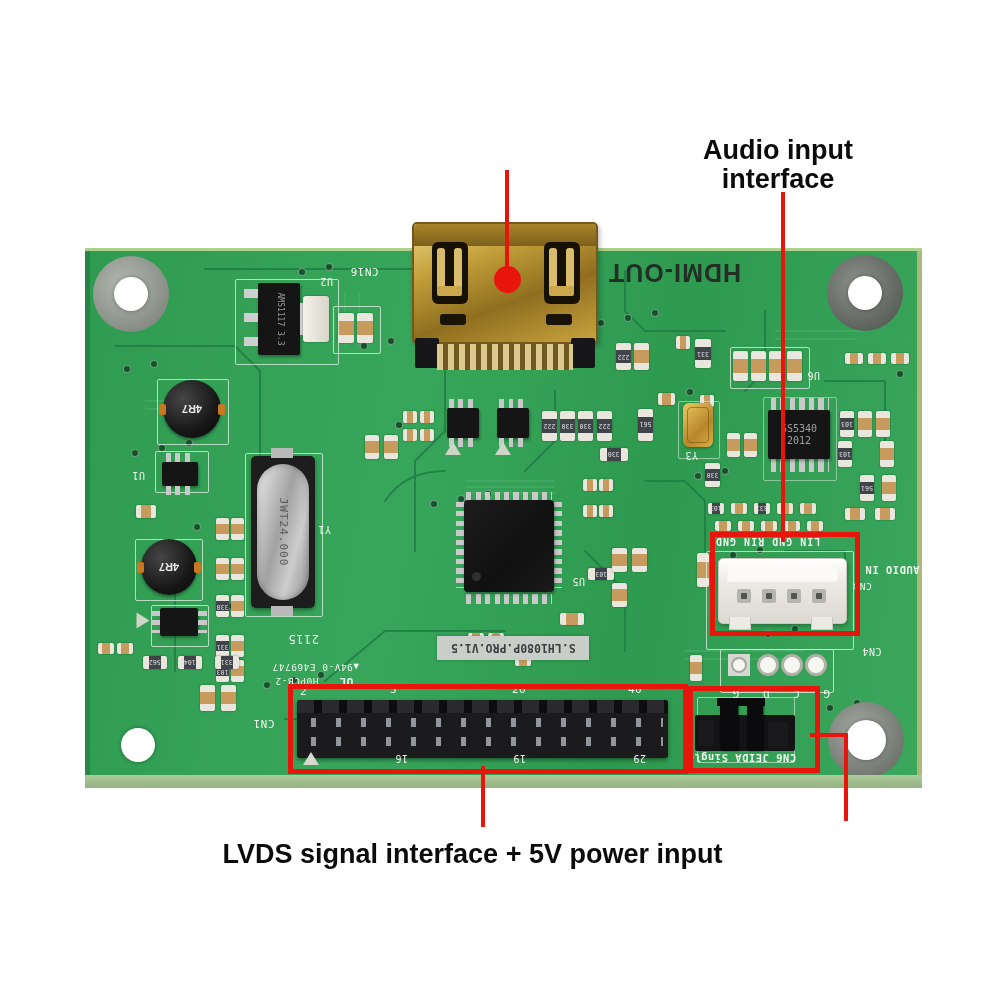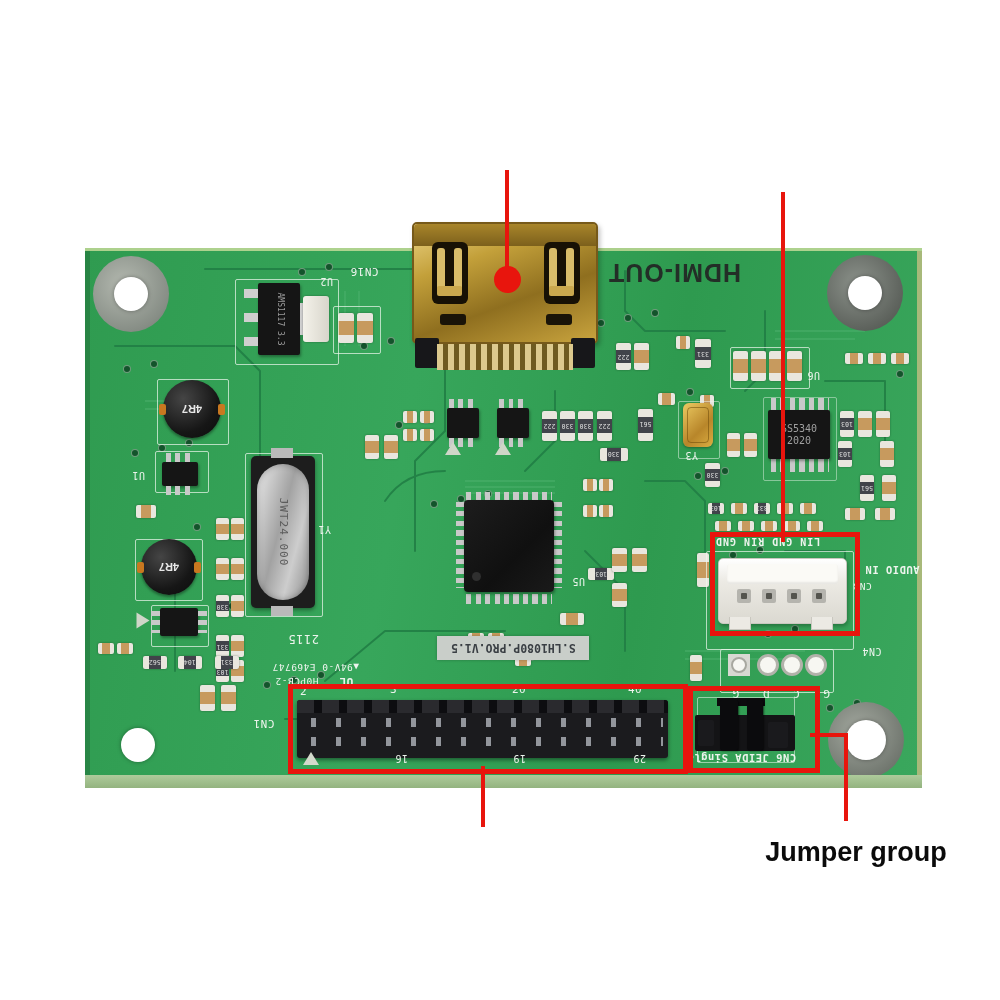--- a/index.html
+++ b/index.html
@@ -41,21 +41,25 @@
   .legs-v{position:absolute;background:repeating-linear-gradient(180deg,#c9c9c9 0 5px,transparent 5px 9.5px);}
   .tri{position:absolute;width:0;height:0;border-left:8px solid transparent;border-right:8px solid transparent;
        border-bottom:13px solid #d4dacc;}
 </style>
 </head>
 <body>
 
 <div id="stage">
 
 
-  <div class="callout" style="left:765px;top:838px;width:182px;">Jumper group</div>
+  <div class="callout" style="left:690px;top:136px;width:176px;">
+    <div>Audio input</div>
+    <div>interface</div>
+  </div>
+  <div class="callout" style="left:200px;top:840px;width:545px;">LVDS signal interface + 5V power input</div>
 
   <div class="redline" style="left:505px;top:170px;width:4px;height:102px;"></div>
   <div class="reddot" style="left:494px;top:266px;"></div>
   <div class="redline" style="left:781px;top:192px;width:4px;height:350px;"></div>
   <div class="redline" style="left:481px;top:766px;width:4px;height:61px;"></div>
   <div class="redline" style="left:810px;top:733px;width:38px;height:4px;"></div>
   <div class="redline" style="left:844px;top:733px;width:4px;height:88px;"></div>
   <div class="redrect" style="left:710px;top:532px;width:140px;height:94px;"></div>
   <div class="redrect" style="left:288px;top:684px;width:390px;height:80px;"></div>
   <div class="redrect" style="left:688px;top:686px;width:122px;height:77px;"></div>
@@ -597,17 +601,17 @@
       <div class="ss r180" style="left:768px;top:333px;font-size:9.5px;">CN8</div>
 
       <div class="abs" style="left:598px;top:155px;width:30px;height:44px;border-radius:6px;background:linear-gradient(135deg,#ecca62,#b8862a 60%,#dcae42);box-shadow:0 1px 3px rgba(0,0,0,.35);">
         <div class="abs" style="left:4px;top:4px;width:22px;height:36px;border:1px solid rgba(110,75,10,.55);border-radius:4px;box-sizing:border-box;"></div>
       </div>
 
       <div class="legs-h" style="left:686px;top:150px;width:58px;height:13px;"></div>
       <div class="legs-h" style="left:686px;top:211px;width:58px;height:13px;"></div>
       <div class="chip" style="left:683px;top:162px;width:62px;height:49px;display:flex;flex-direction:column;align-items:center;justify-content:center;">
         <span style="color:#a0a0a0;font-size:10px;font-family:'DejaVu Sans Mono',monospace;line-height:1.15;">SS5340</span>
-        <span style="color:#a0a0a0;font-size:10px;font-family:'DejaVu Sans Mono',monospace;line-height:1.15;">2020</span>
+        <span style="color:#a0a0a0;font-size:10px;font-family:'DejaVu Sans Mono',monospace;line-height:1.15;">2012</span>
       </div>
     </div>
   </div>
 </div>
 
 </body></html>

